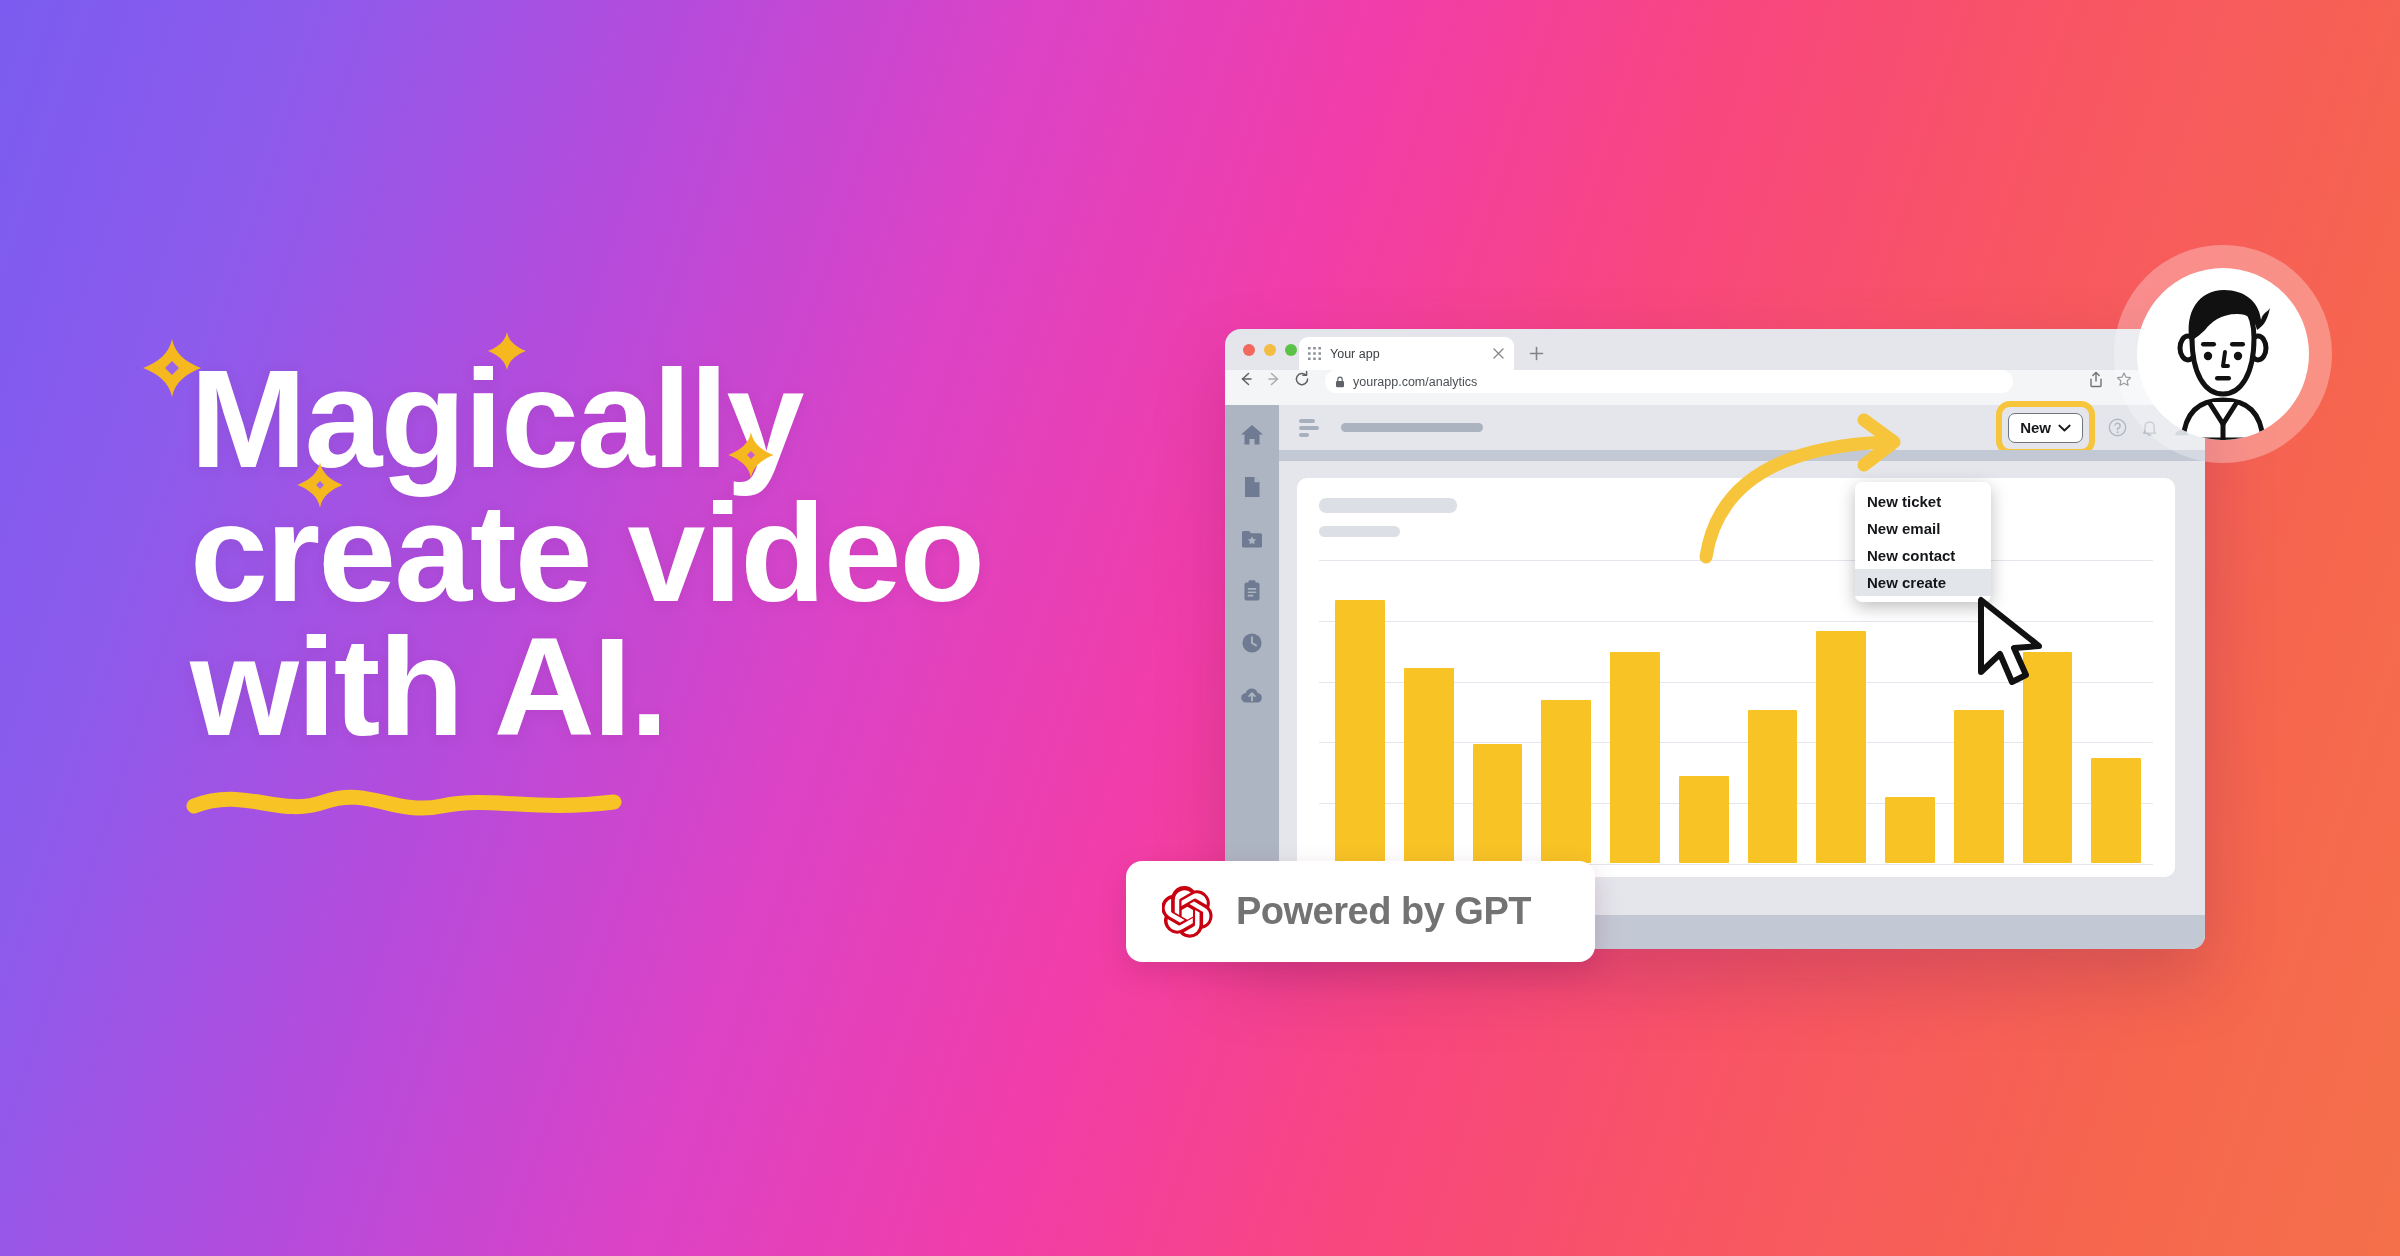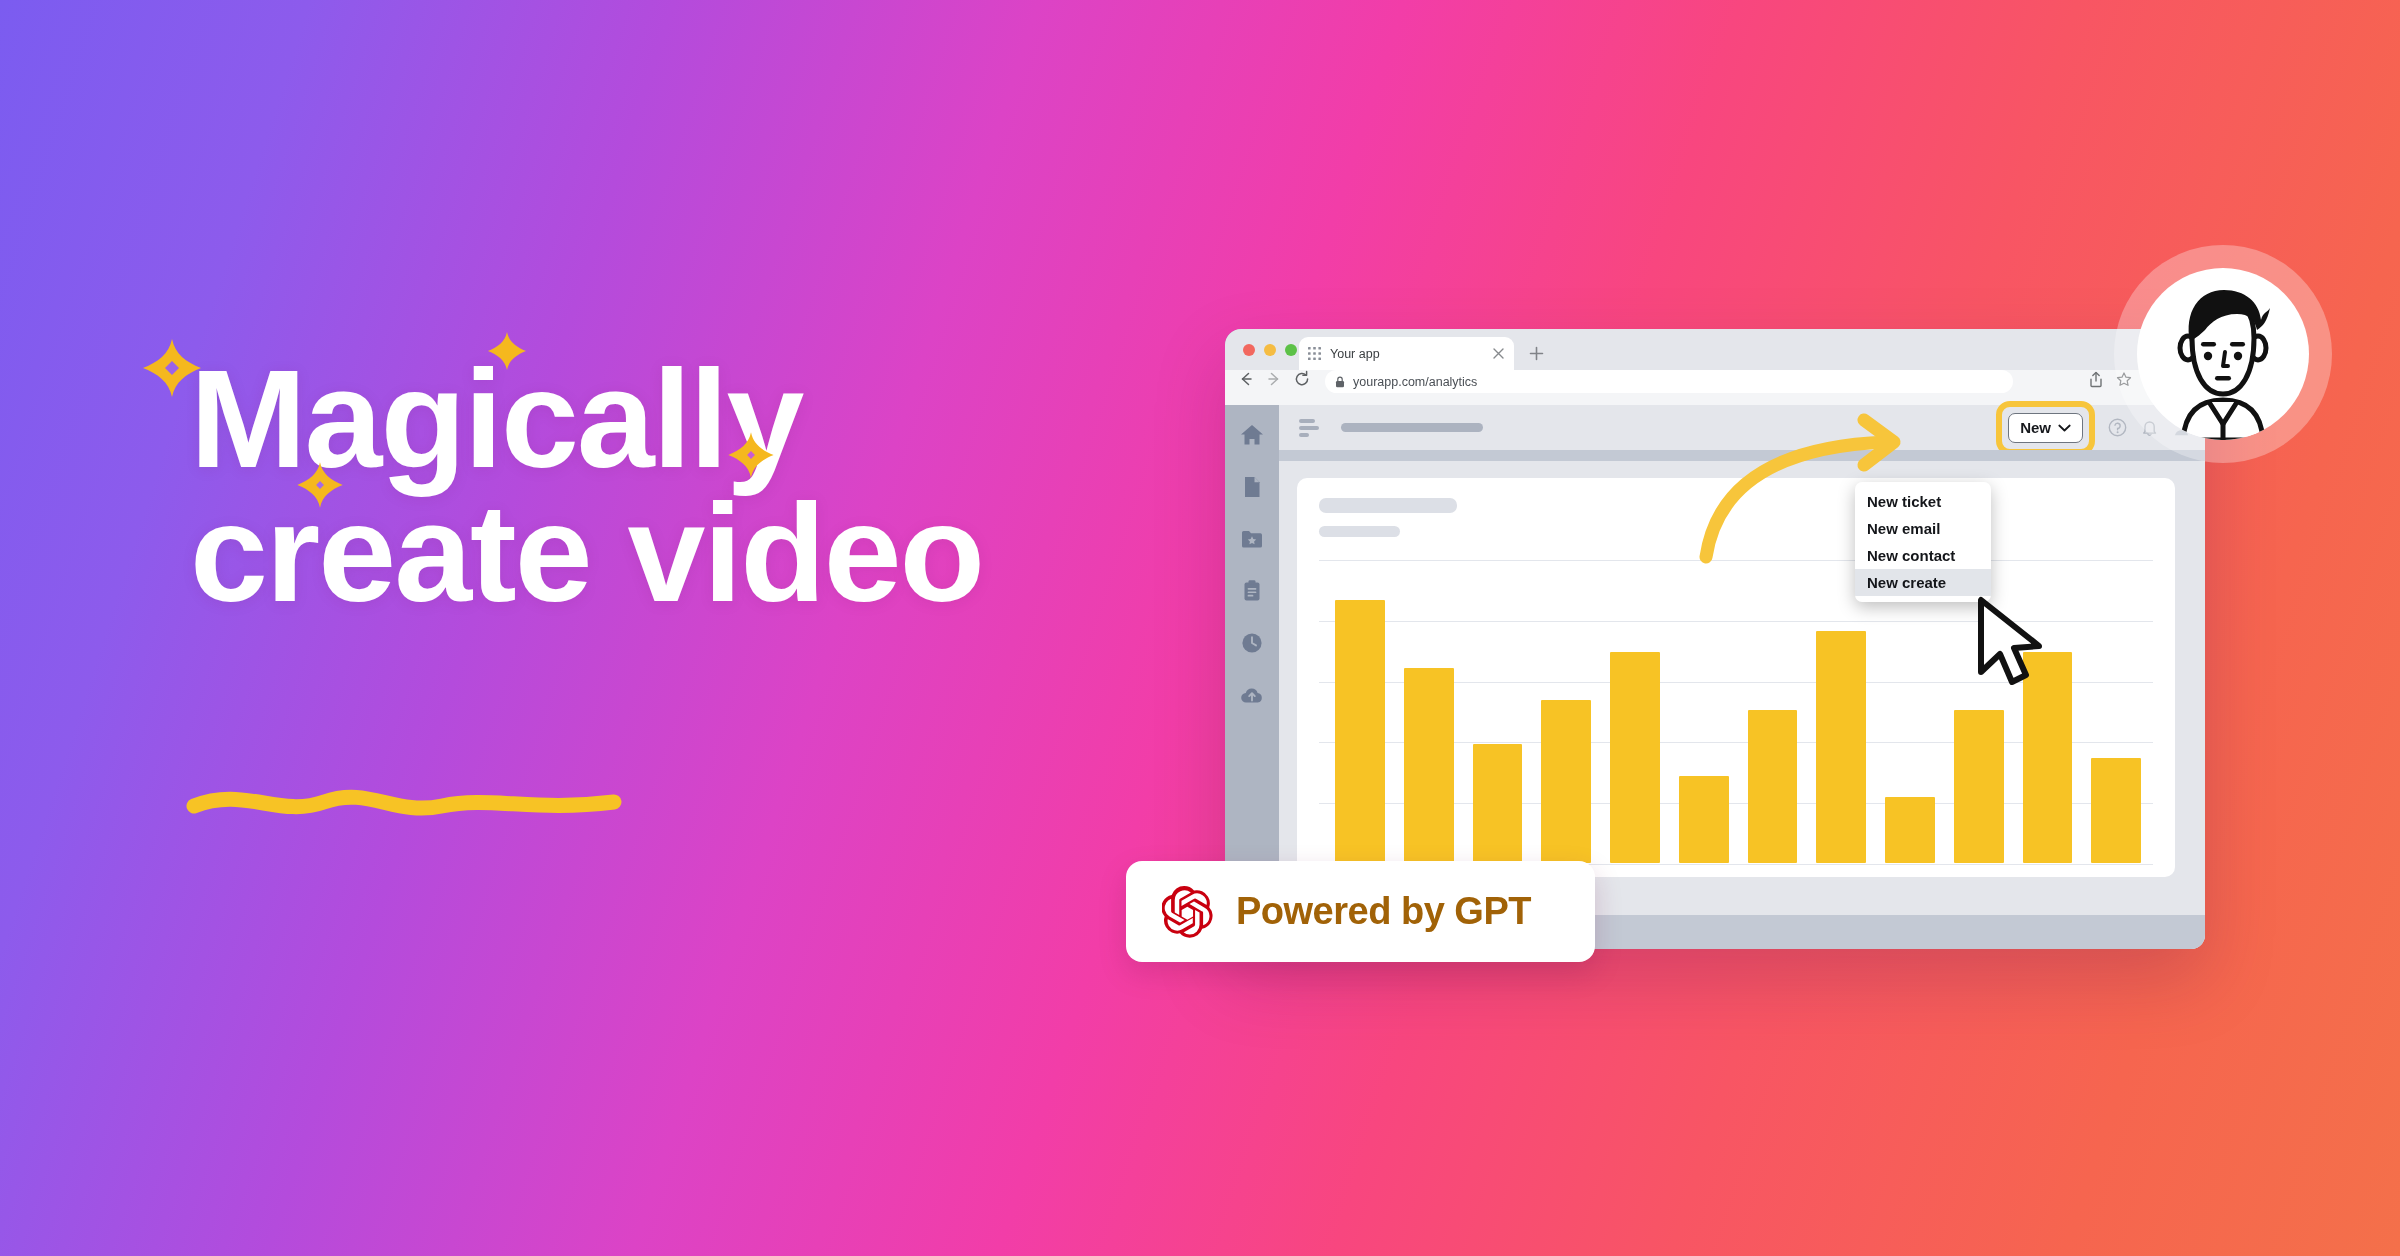--- a/index.html
+++ b/index.html
@@ -265,31 +265,32 @@
     border-radius: 16px;
     box-shadow: 0 11px 28px rgba(120,20,80,0.20);
     display: flex;
     align-items: center;
     padding-left: 36px;
     gap: 22px;
   }
   .gpt-label {
     font-size: 38px;
     font-weight: 700;
-    color: #a16207;
+    color: #737373;
     letter-spacing: -.5px;
   }
 </style>
 </head>
 <body>
 
 <div class="headline-wrap">
   <div class="headline">
     <span class="ln">Magically</span>
     <span class="ln">create video</span>
+    <span class="ln">with AI.</span>
   </div>
   <svg class="squiggle" viewBox="0 0 440 56">
     <path d="M10 34 C 60 14, 95 46, 140 30 C 185 14, 210 44, 258 34 C 306 24, 350 40, 430 30" fill="none" stroke="#F7C325" stroke-width="15" stroke-linecap="round"></path>
   </svg>
 </div>
 
 <svg class="sparkle" style="left:140px;top:336px;width:64px;height:64px;" viewBox="0 0 64 64">
   <path d="M32 3 C35 18, 46 26, 61 32 C46 38, 35 46, 32 61 C29 46, 18 38, 3 32 C18 26, 29 18, 32 3 Z" fill="#F5B81E"></path>
   <rect x="26" y="26" width="12" height="12" transform="rotate(45 32 32)" fill="#E0A0F2" opacity=".0"></rect>
   <path d="M32 25 L39 32 L32 39 L25 32 Z" fill="#9B63E8"></path>

